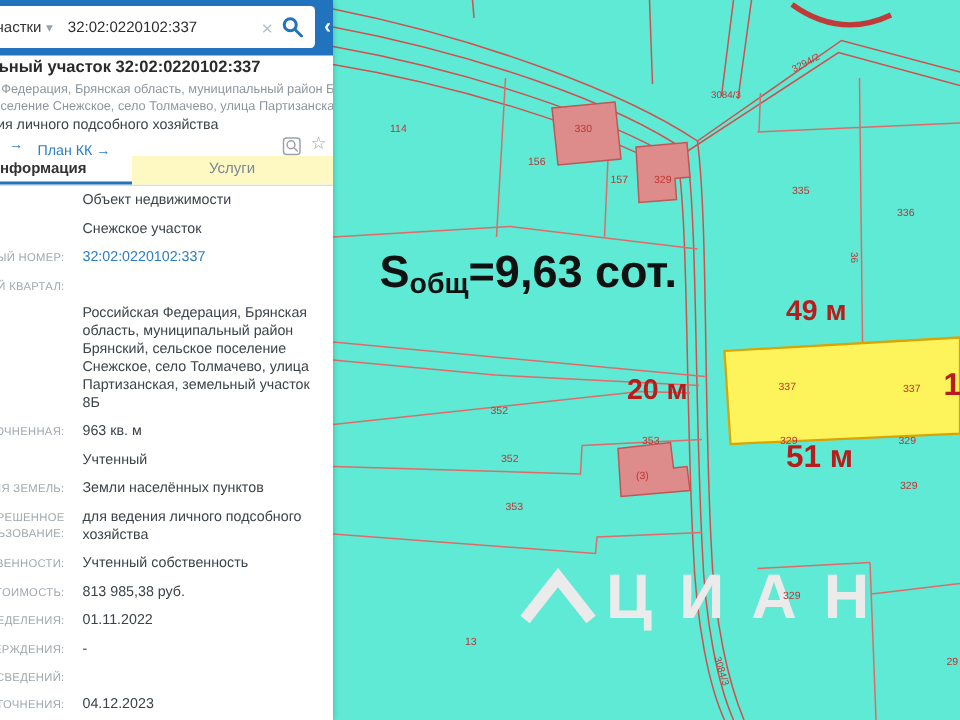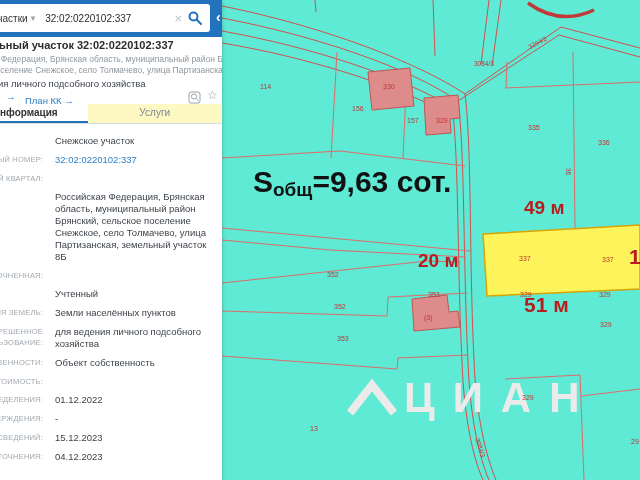--- a/index.html
+++ b/index.html
@@ -185,20 +185,21 @@
     <div id="ptabs">
       <div class="tab active">Информация</div>
       <div class="tab">Услуги</div>
     </div>
 
     <div id="rows">
         <div class="row">
           <div class="lbl">
             <span></span>
           </div>
+          <div class="val">Объект недвижимости</div>
         </div>
         <div class="row">
           <div class="lbl">
             <span></span>
           </div>
           <div class="val">Снежское участок</div>
         </div>
         <div class="row">
           <div class="lbl">
             <span>Кадастровый номер:</span>
@@ -213,20 +214,21 @@
         <div class="row">
           <div class="lbl">
             <span></span>
           </div>
           <div class="val">Российская Федерация, Брянская область, муниципальный район Брянский, сельское поселение Снежское, село Толмачево, улица Партизанская, земельный участок 8Б</div>
         </div>
         <div class="row">
           <div class="lbl">
             <span>Площадь уточненная:</span>
           </div>
+          <div class="val">963 кв. м</div>
         </div>
         <div class="row">
           <div class="lbl">
             <span></span>
           </div>
           <div class="val">Учтенный</div>
         </div>
         <div class="row">
           <div class="lbl">
             <span>Категория земель:</span>
@@ -236,44 +238,44 @@
         <div class="row">
           <div class="lbl wrap">
             <span>Разрешенное использование:</span>
           </div>
           <div class="val">для ведения личного подсобного хозяйства</div>
         </div>
         <div class="row">
           <div class="lbl">
             <span>Форма собственности:</span>
           </div>
-          <div class="val">Объект собственность</div>
+          <div class="val">Учтенный собственность</div>
         </div>
         <div class="row">
           <div class="lbl">
             <span>Кадастровая стоимость:</span>
           </div>
+          <div class="val">813 985,38 руб.</div>
         </div>
         <div class="row">
           <div class="lbl">
             <span>Дата определения:</span>
           </div>
-          <div class="val">01.12.2022</div>
+          <div class="val">01.11.2022</div>
         </div>
         <div class="row">
           <div class="lbl">
             <span>Дата утверждения:</span>
           </div>
           <div class="val">-</div>
         </div>
         <div class="row">
           <div class="lbl">
             <span>Дата изменения сведений:</span>
           </div>
-          <div class="val">15.12.2023</div>
         </div>
         <div class="row">
           <div class="lbl">
             <span>Дата уточнения:</span>
           </div>
           <div class="val">04.12.2023</div>
         </div>
       </div>
   </div>
 

